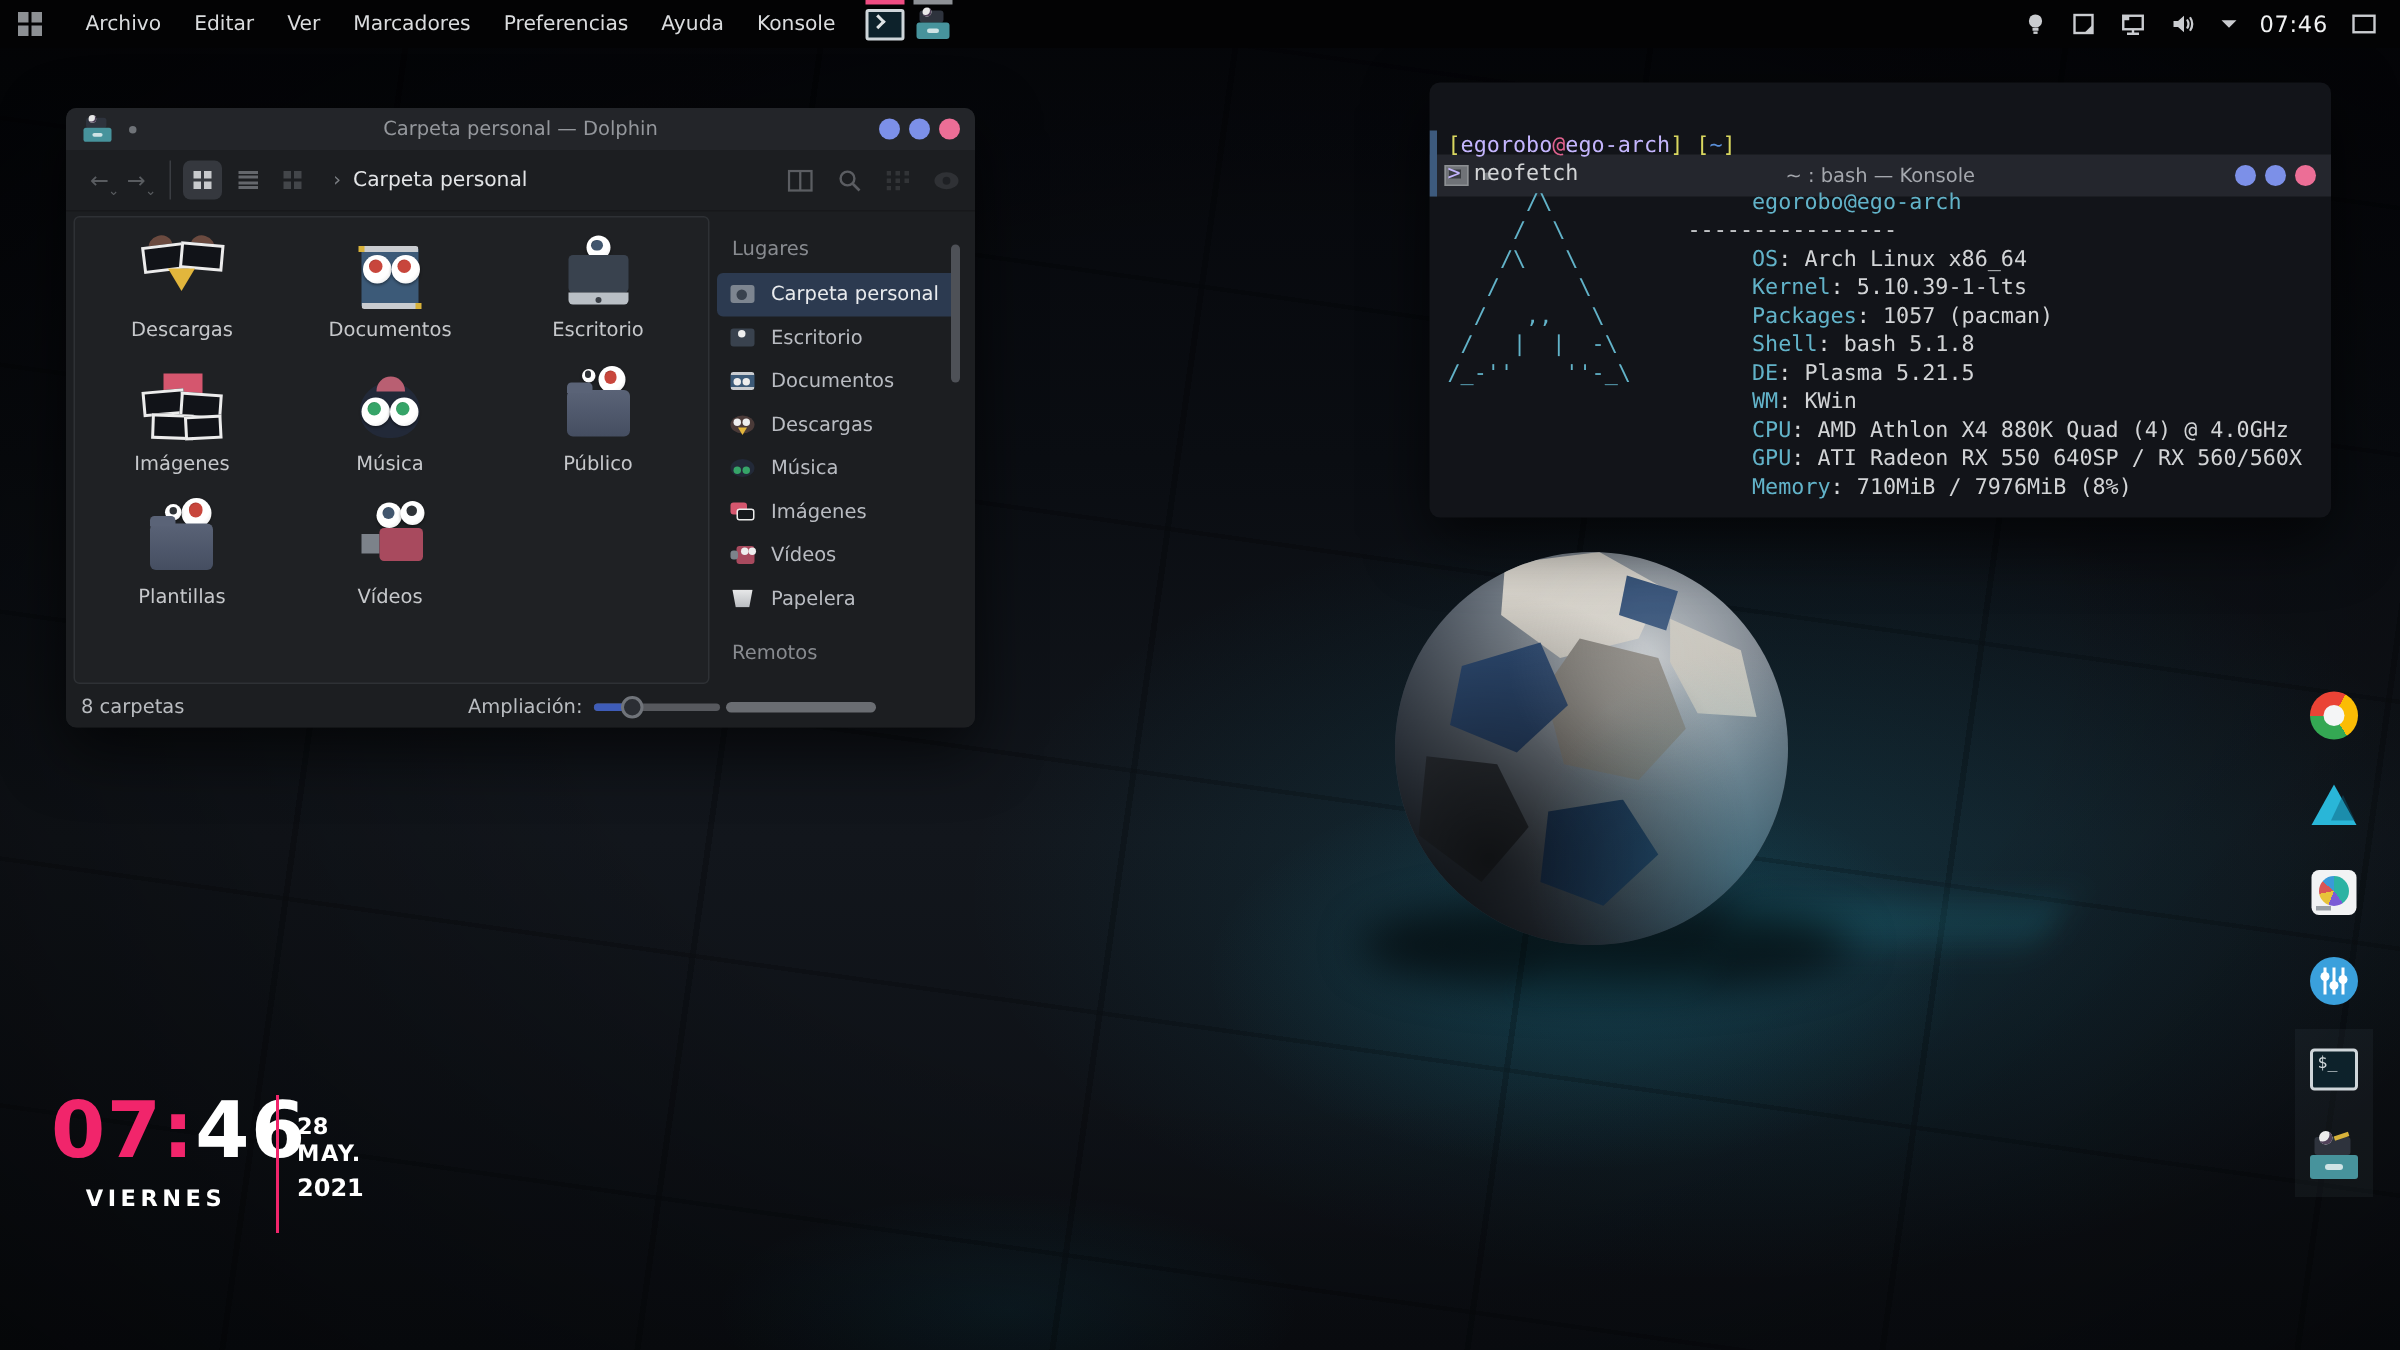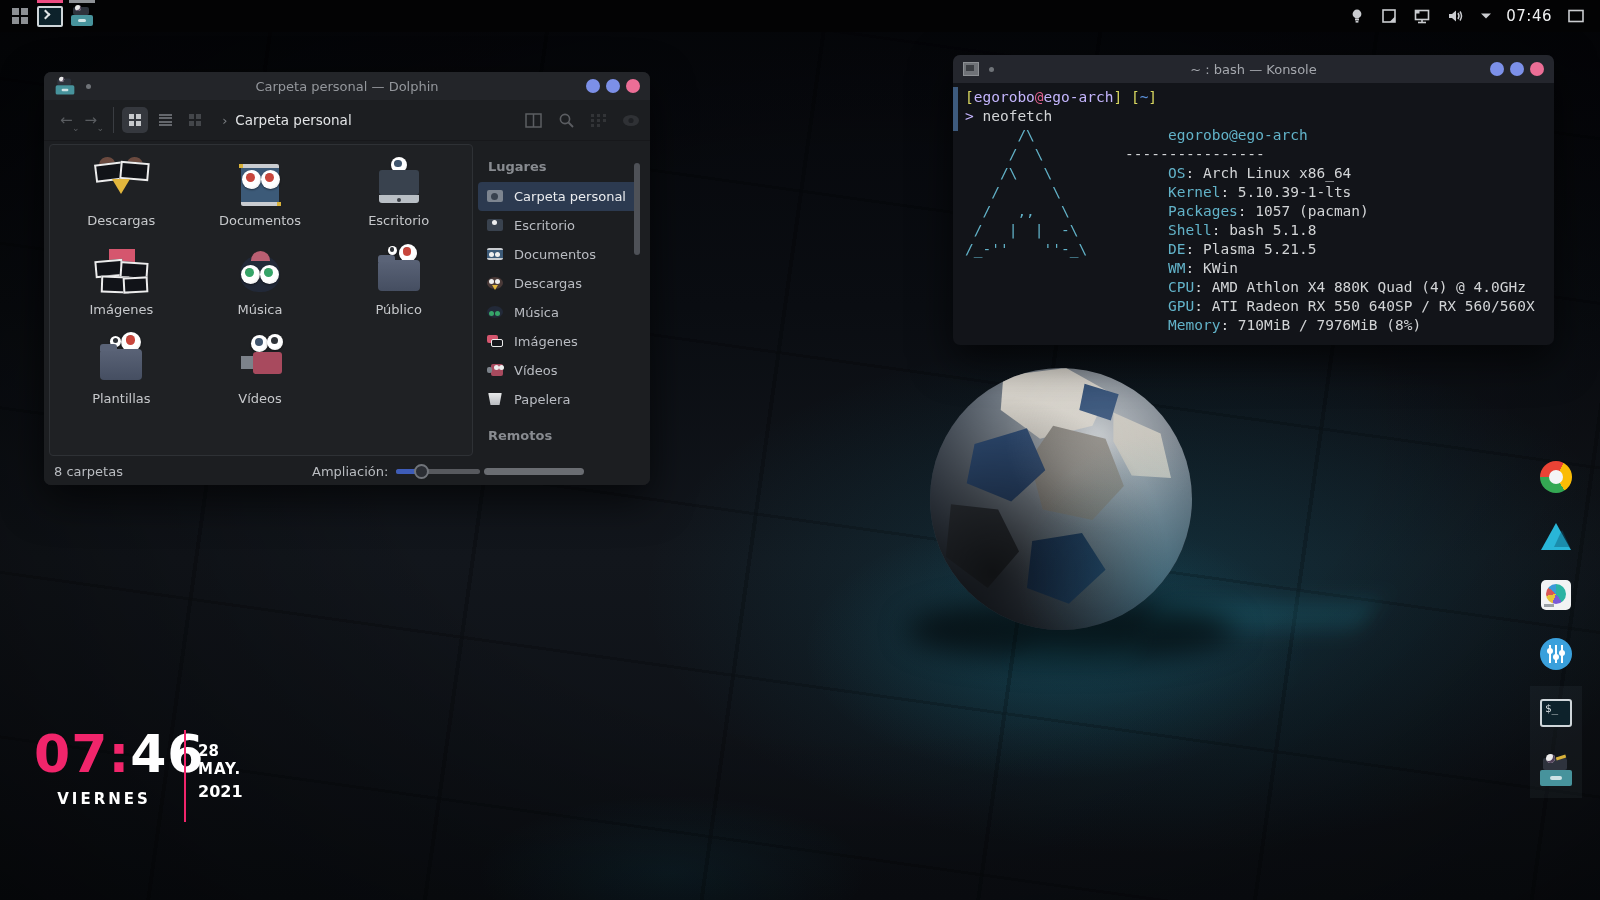--- a/index.html
+++ b/index.html
@@ -112,39 +112,39 @@
   .mon{position:absolute;left:8px;top:17px;width:40px;height:25px;background:#39424e;border-radius:3px;}
   .mon-base{position:absolute;left:8px;top:42px;width:40px;height:8px;background:#b9bfc5;border-radius:0 0 3px 3px;}
   .mon-base::after{content:"";position:absolute;left:18px;top:3px;width:4px;height:4px;border-radius:50%;background:#3a3f46;}
   .img-p{position:absolute;left:16px;top:7px;width:26px;height:18px;background:#d5566e;}
   .mus-c{position:absolute;left:8px;top:13px;width:40px;height:37px;background:#222938;border-radius:50% 50% 46% 46%;}
   .mus-b{position:absolute;left:19px;top:9px;width:19px;height:10px;background:#b95f72;border-radius:10px 10px 0 0;}
   .cam-body{position:absolute;left:21px;top:21px;width:29px;height:22px;background:#a84a5e;border-radius:3px;}
   .cam-lens{position:absolute;left:9px;top:25px;width:12px;height:13px;background:#7c828a;}
   
   .places{position:absolute;left:430px;top:0;width:168px;bottom:0;font-size:13px;}
-  .pl-header{color:#888b90;margin:18px 0 8px 14px;font-weight:bold;}
+  .pl-header{color:#888b90;margin:18px 0 8px 14px;}
   .pl-item{display:flex;align-items:center;height:29px;border-radius:4px;margin:0 4px;padding-left:8px;color:#b9bcc2;}
   .pl-item.selected{background:#2c3a50;color:#e9ebee;}
   .pl-ico{width:18px;height:15px;margin-right:10px;position:relative;flex:0 0 18px;}
   .pi-rect{position:absolute;inset:1px 1px 2px 1px;border-radius:2px;}
   .pi-dot{position:absolute;width:5px;height:5px;border-radius:50%;background:#eee;}
   .pl-scroll{position:absolute;right:2px;top:22px;width:6px;height:92px;border-radius:3px;background:#4e5157;}
   
   .statusbar{position:absolute;left:0;right:0;bottom:0;height:27px;display:flex;align-items:center;font-size:13px;color:#b9bcc0;background:#1c1e21;}
   .status-count{margin-left:10px;}
   .zoom-wrap{position:absolute;left:268px;display:flex;align-items:center;}
   .zoom-slider{position:relative;width:84px;height:15px;margin-left:8px;}
   .zoom-slider .track{position:absolute;left:0;right:0;top:5px;height:5px;border-radius:3px;background:#57595e;}
   .zoom-slider .fill{position:absolute;left:0;width:26px;top:5px;height:5px;border-radius:3px;background:#3e5cb8;}
   .zoom-slider .thumb{position:absolute;left:18px;top:0;width:15px;height:15px;border-radius:50%;background:#2b2e34;border:2px solid #70747a;box-sizing:border-box;}
   .capacity{position:absolute;left:440px;width:100px;height:7px;border-radius:4px;background:#6a6d72;}
   
   .konsole{left:953px;top:55px;width:601px;height:290px;background:#121419;}
-  .konsole .titlebar{background:#24262d;}
+  .konsole .titlebar{background:#24262d;margin-top:48px;}
   .konsole .title{color:#a4a7ad;}
   .mini-term-ico{width:14px;height:12px;background:#6f7277;border:1px solid #8d9094;margin-left:10px;position:relative;}
   .mini-term-ico::after{content:"";position:absolute;left:2px;top:2px;right:4px;bottom:4px;background:#3a3d42;}
   .term-body{position:absolute;left:0;top:28px;right:0;bottom:0;font-family:"DejaVu Sans Mono", monospace;font-size:14.5px;line-height:19px;color:#d2d4d6;}
   .term-scroll{position:absolute;left:0;top:4px;width:5px;height:44px;background:#3d5a7d;}
   .term-pad{position:absolute;left:12px;top:5px;right:4px;}
   .t-yellow{color:#d9d75f;} .t-green{color:#c4b5fd;} .t-pink{color:#e0618e;}
   .t-blue{color:#5a8fd8;} .t-cyan{color:#62b3c9;margin-left:43px;} .t-fg{color:#d2d4d6;}
   .neofetch{position:relative;margin-top:0;}
   .nf-art{position:absolute;left:0;top:0;margin:0;font-family:inherit;font-size:14.5px;line-height:19px;color:#62b3c9;white-space:pre;}
@@ -203,20 +203,29 @@
 </div>
 <div class="backdrop"></div>
 
 <div class="menubar">
   <div class="appgrid">
       <b></b>
       <b></b>
       <b></b>
       <b></b>
     </div>
+  <div class="menus">
+    <span class="menu-item">Archivo</span>
+    <span class="menu-item">Editar</span>
+    <span class="menu-item">Ver</span>
+    <span class="menu-item">Marcadores</span>
+    <span class="menu-item">Preferencias</span>
+    <span class="menu-item">Ayuda</span>
+    <span class="menu-item">Konsole</span>
+  </div>
   <div class="tasks">
     <div class="task">
       <span class="ind ind-pink"></span>
       <span class="mini-konsole"></span>
     </div>
     <div class="task">
       <span class="ind ind-gray"></span>
       <span class="mini-dolphin">
           <span class="top"></span>
           <span class="drawer"></span>

